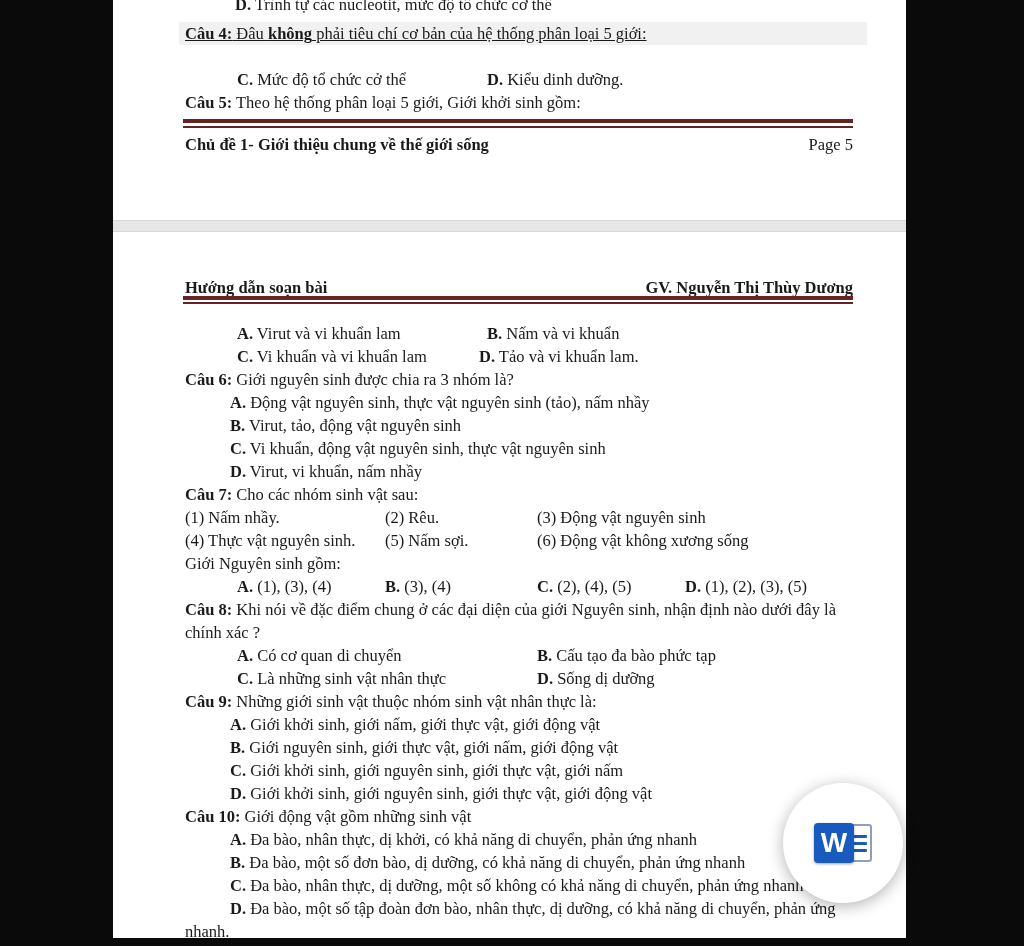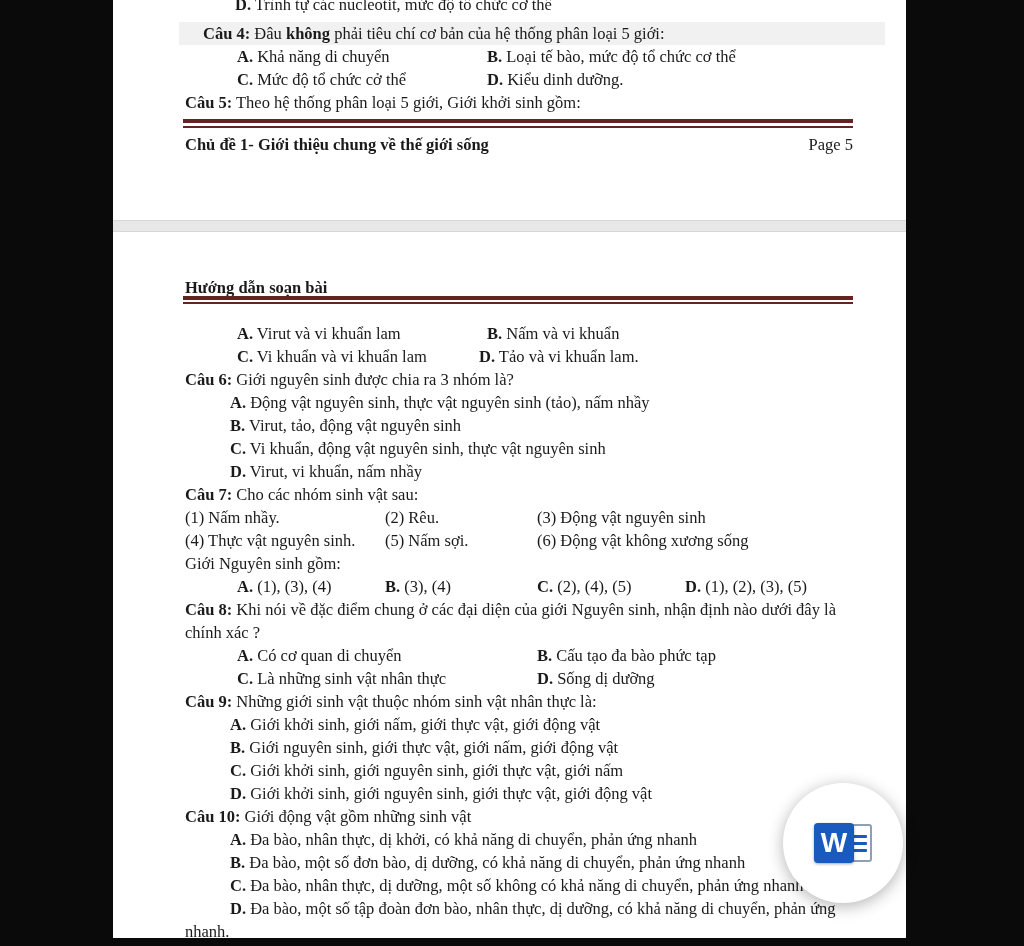--- a/index.html
+++ b/index.html
@@ -14,21 +14,21 @@
   .page2{top:232px;height:706px;}
   .bar{position:absolute;background:#0a0a0a;}
   .bar-left{left:0;top:0;width:113px;height:946px;}
   .bar-right{left:906px;top:0;width:118px;height:946px;}
   .bar-bottom{left:0;top:938px;width:1024px;height:8px;}
   .row{
     position:absolute;left:72px;width:668px;height:23px;
     font-size:16.5px;line-height:23px;white-space:nowrap;
   }
   .row b{font-weight:bold;}
-  .hl{background:#f1f1f1;left:66px;width:682px;padding-left:24px;}
+  .hl{background:#f1f1f1;left:66px;width:682px;padding-left:6px;text-decoration:underline;}
   .opt{position:absolute;top:0;white-space:nowrap;}
   .right{position:absolute;right:0;top:0;}
   .sep{position:absolute;left:70px;width:670px;background:#632423;}
   .sep.thick{height:4px;}
   .sep.thin{height:2px;}
   .word-fab{
     position:absolute;left:783px;top:783px;width:120px;height:120px;border-radius:50%;
     background:#ffffff;box-shadow:0 3px 16px rgba(0,0,0,.30);
     display:flex;align-items:center;justify-content:center;z-index:5;cursor:pointer;
   }
@@ -54,24 +54,20 @@
   <div class="page page1">
 
     <div class="row" style="top:-7px">
       <span class="opt" style="left:50px"><b>D.</b><span> Trình tự các nucleotit, mức độ tổ chức cơ thể</span></span>
     </div>
 
     <div class="row hl" style="top:22px">
       <b>Câu 4:</b><span> Đâu </span><b>không</b><span> phải tiêu chí cơ bản của hệ thống phân loại 5 giới:</span>
     </div>
 
-    <div class="row" style="top:45px">
-      <span class="opt" style="left:52px"><b>A.</b><span> Khả năng di chuyển</span></span>
-      <span class="opt" style="left:302px"><b>B.</b><span> Loại tế bào, mức độ tổ chức cơ thể</span></span>
-    </div>
 
     <div class="row" style="top:68px">
       <span class="opt" style="left:52px"><b>C.</b><span> Mức độ tổ chức cở thể</span></span>
       <span class="opt" style="left:302px"><b>D.</b><span> Kiểu dinh dưỡng.</span></span>
     </div>
 
     <div class="row" style="top:91px">
       <b>Câu 5:</b><span> Theo hệ thống phân loại 5 giới, Giới khởi sinh gồm:</span>
     </div>
 
@@ -83,20 +79,21 @@
       <span class="right">Page 5</span>
     </div>
   </div>
 
   <div class="page-gap"></div>
 
   <div class="page page2">
 
     <div class="row" style="top:44px">
       <b>Hướng dẫn soạn bài</b>
+      <b class="right">GV. Nguyễn Thị Thùy Dương</b>
     </div>
     <div class="sep thick" style="top:64px"></div>
     <div class="sep thin" style="top:70px"></div>
 
     <div class="row" style="top:90px">
       <span class="opt" style="left:52px"><b>A.</b><span> Virut và vi khuẩn lam</span></span>
       <span class="opt" style="left:302px"><b>B.</b><span> Nấm và vi khuẩn</span></span>
     </div>
     <div class="row" style="top:113px">
       <span class="opt" style="left:52px"><b>C.</b><span> Vi khuẩn và vi khuẩn lam</span></span>

